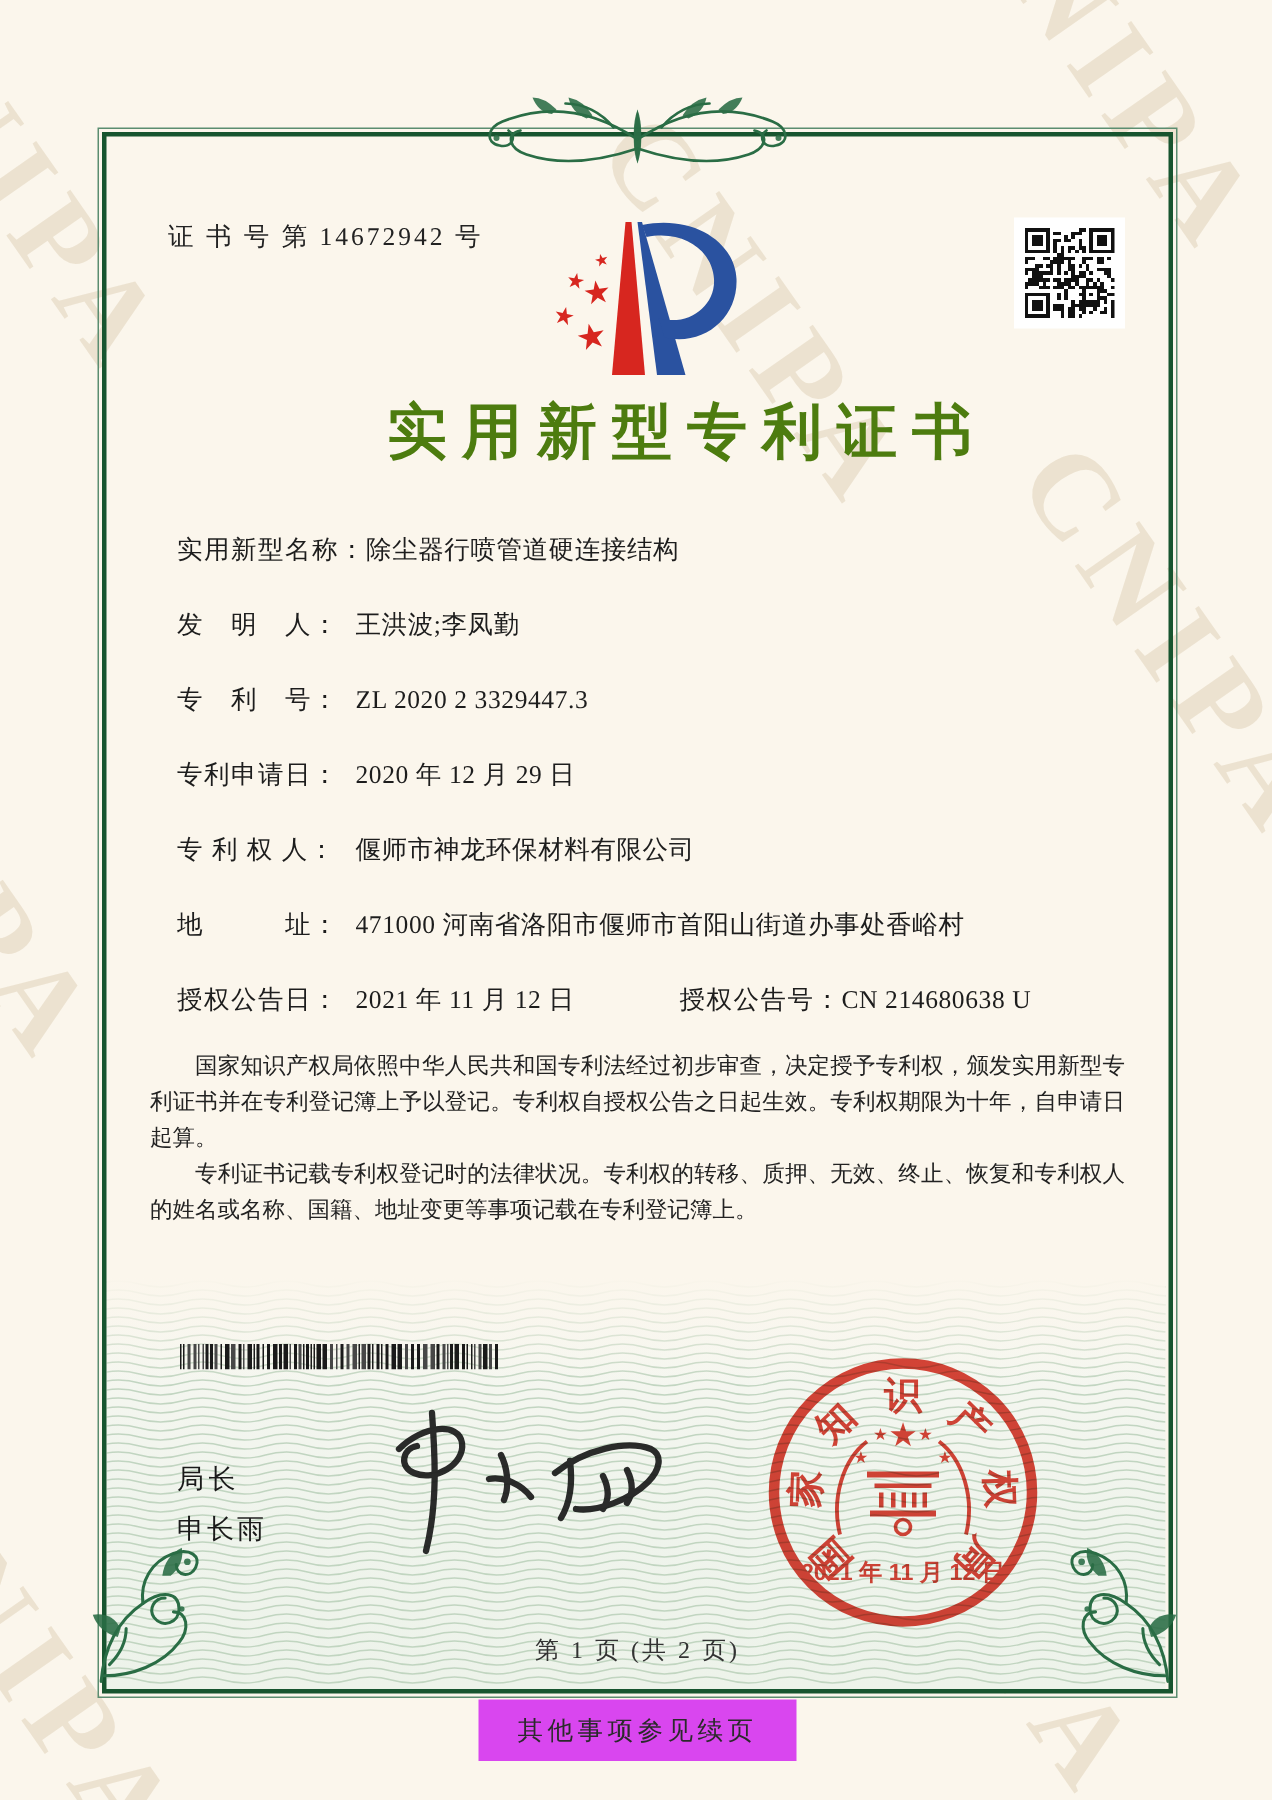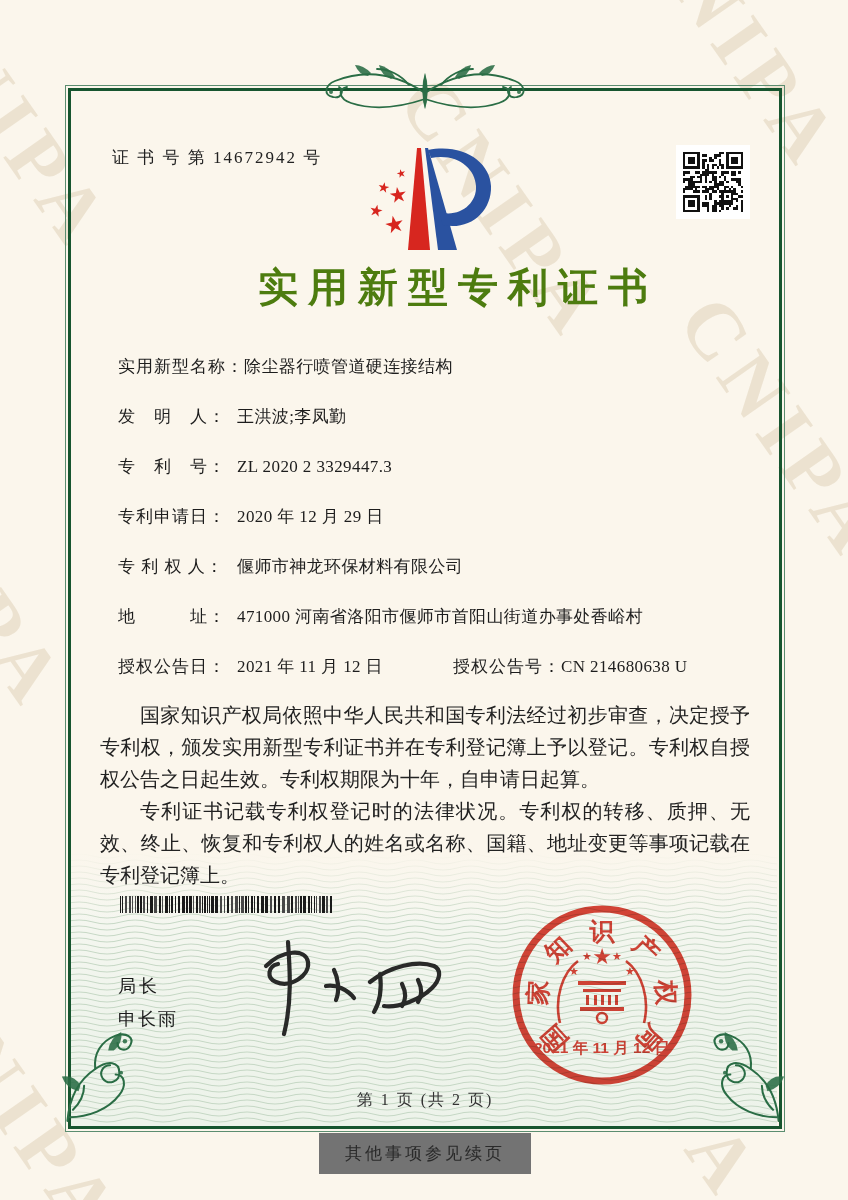--- a/index.html
+++ b/index.html
@@ -44,37 +44,37 @@
     font-size:40px;font-weight:bold;color:#4d7c0f;letter-spacing:10px;
     text-indent:10px;z-index:3;
   }
   
   #fields{left:118px;top:356px;width:632px;font-size:17px;color:#1d1d1d;z-index:3;}
   .frow{margin-bottom:29px;line-height:21px;white-space:nowrap;}
   .flabel{display:inline-block;min-width:119px;letter-spacing:1px;}
   .fvalue{letter-spacing:0.4px;}
   .fvalue-fixed{display:inline-block;width:216px;}
   
-  #body-text{left:100px;top:699px;width:650px;font-size:20px;line-height:1.6;
+  #body-text{left:100px;top:699px;width:650px;font-size:15px;line-height:1.6;
     color:#222;z-index:3;text-align:justify;}
   #body-text p{margin:0;text-indent:2em;}
   
   #barcode{left:120px;top:896px;z-index:3;line-height:0;}
   #sig-title{left:118px;top:974px;font-family:Liberation Sans, sans-serif;
     font-size:18px;color:#1a1a1a;letter-spacing:3px;z-index:3;}
   #sig-name{left:118px;top:1007px;font-family:Liberation Serif, serif;
     font-size:18px;color:#1a1a1a;letter-spacing:2px;z-index:3;}
   #signature{left:232px;top:936px;width:215px;height:105px;z-index:3;}
   #seal{left:508px;top:901px;width:188px;height:188px;z-index:4;
     opacity:0.93;mix-blend-mode:multiply;}
   #pagination{left:68px;top:1090px;width:714px;text-align:center;
     font-size:16px;color:#333;letter-spacing:2px;z-index:3;}
   #footer-note{
     left:425px;top:1133px;transform:translateX(-50%);
-    background:#737373;padding:9px 26px;font-size:17px;color:#2a2a2a;
+    background:#d946ef;padding:9px 26px;font-size:17px;color:#2a2a2a;
     letter-spacing:3px;z-index:3;white-space:nowrap;
   }
 </style>
 </head>
 <body>
 
 <div id="wm-layer">
     <div class="wm" style="left: -40px; top: -30px;">CNIPA</div>
     <div class="wm" style="left: 455px; top: 60px;">CNIPA</div>
     <div class="wm" style="left: -85px; top: 430px;">CNIPA</div>

